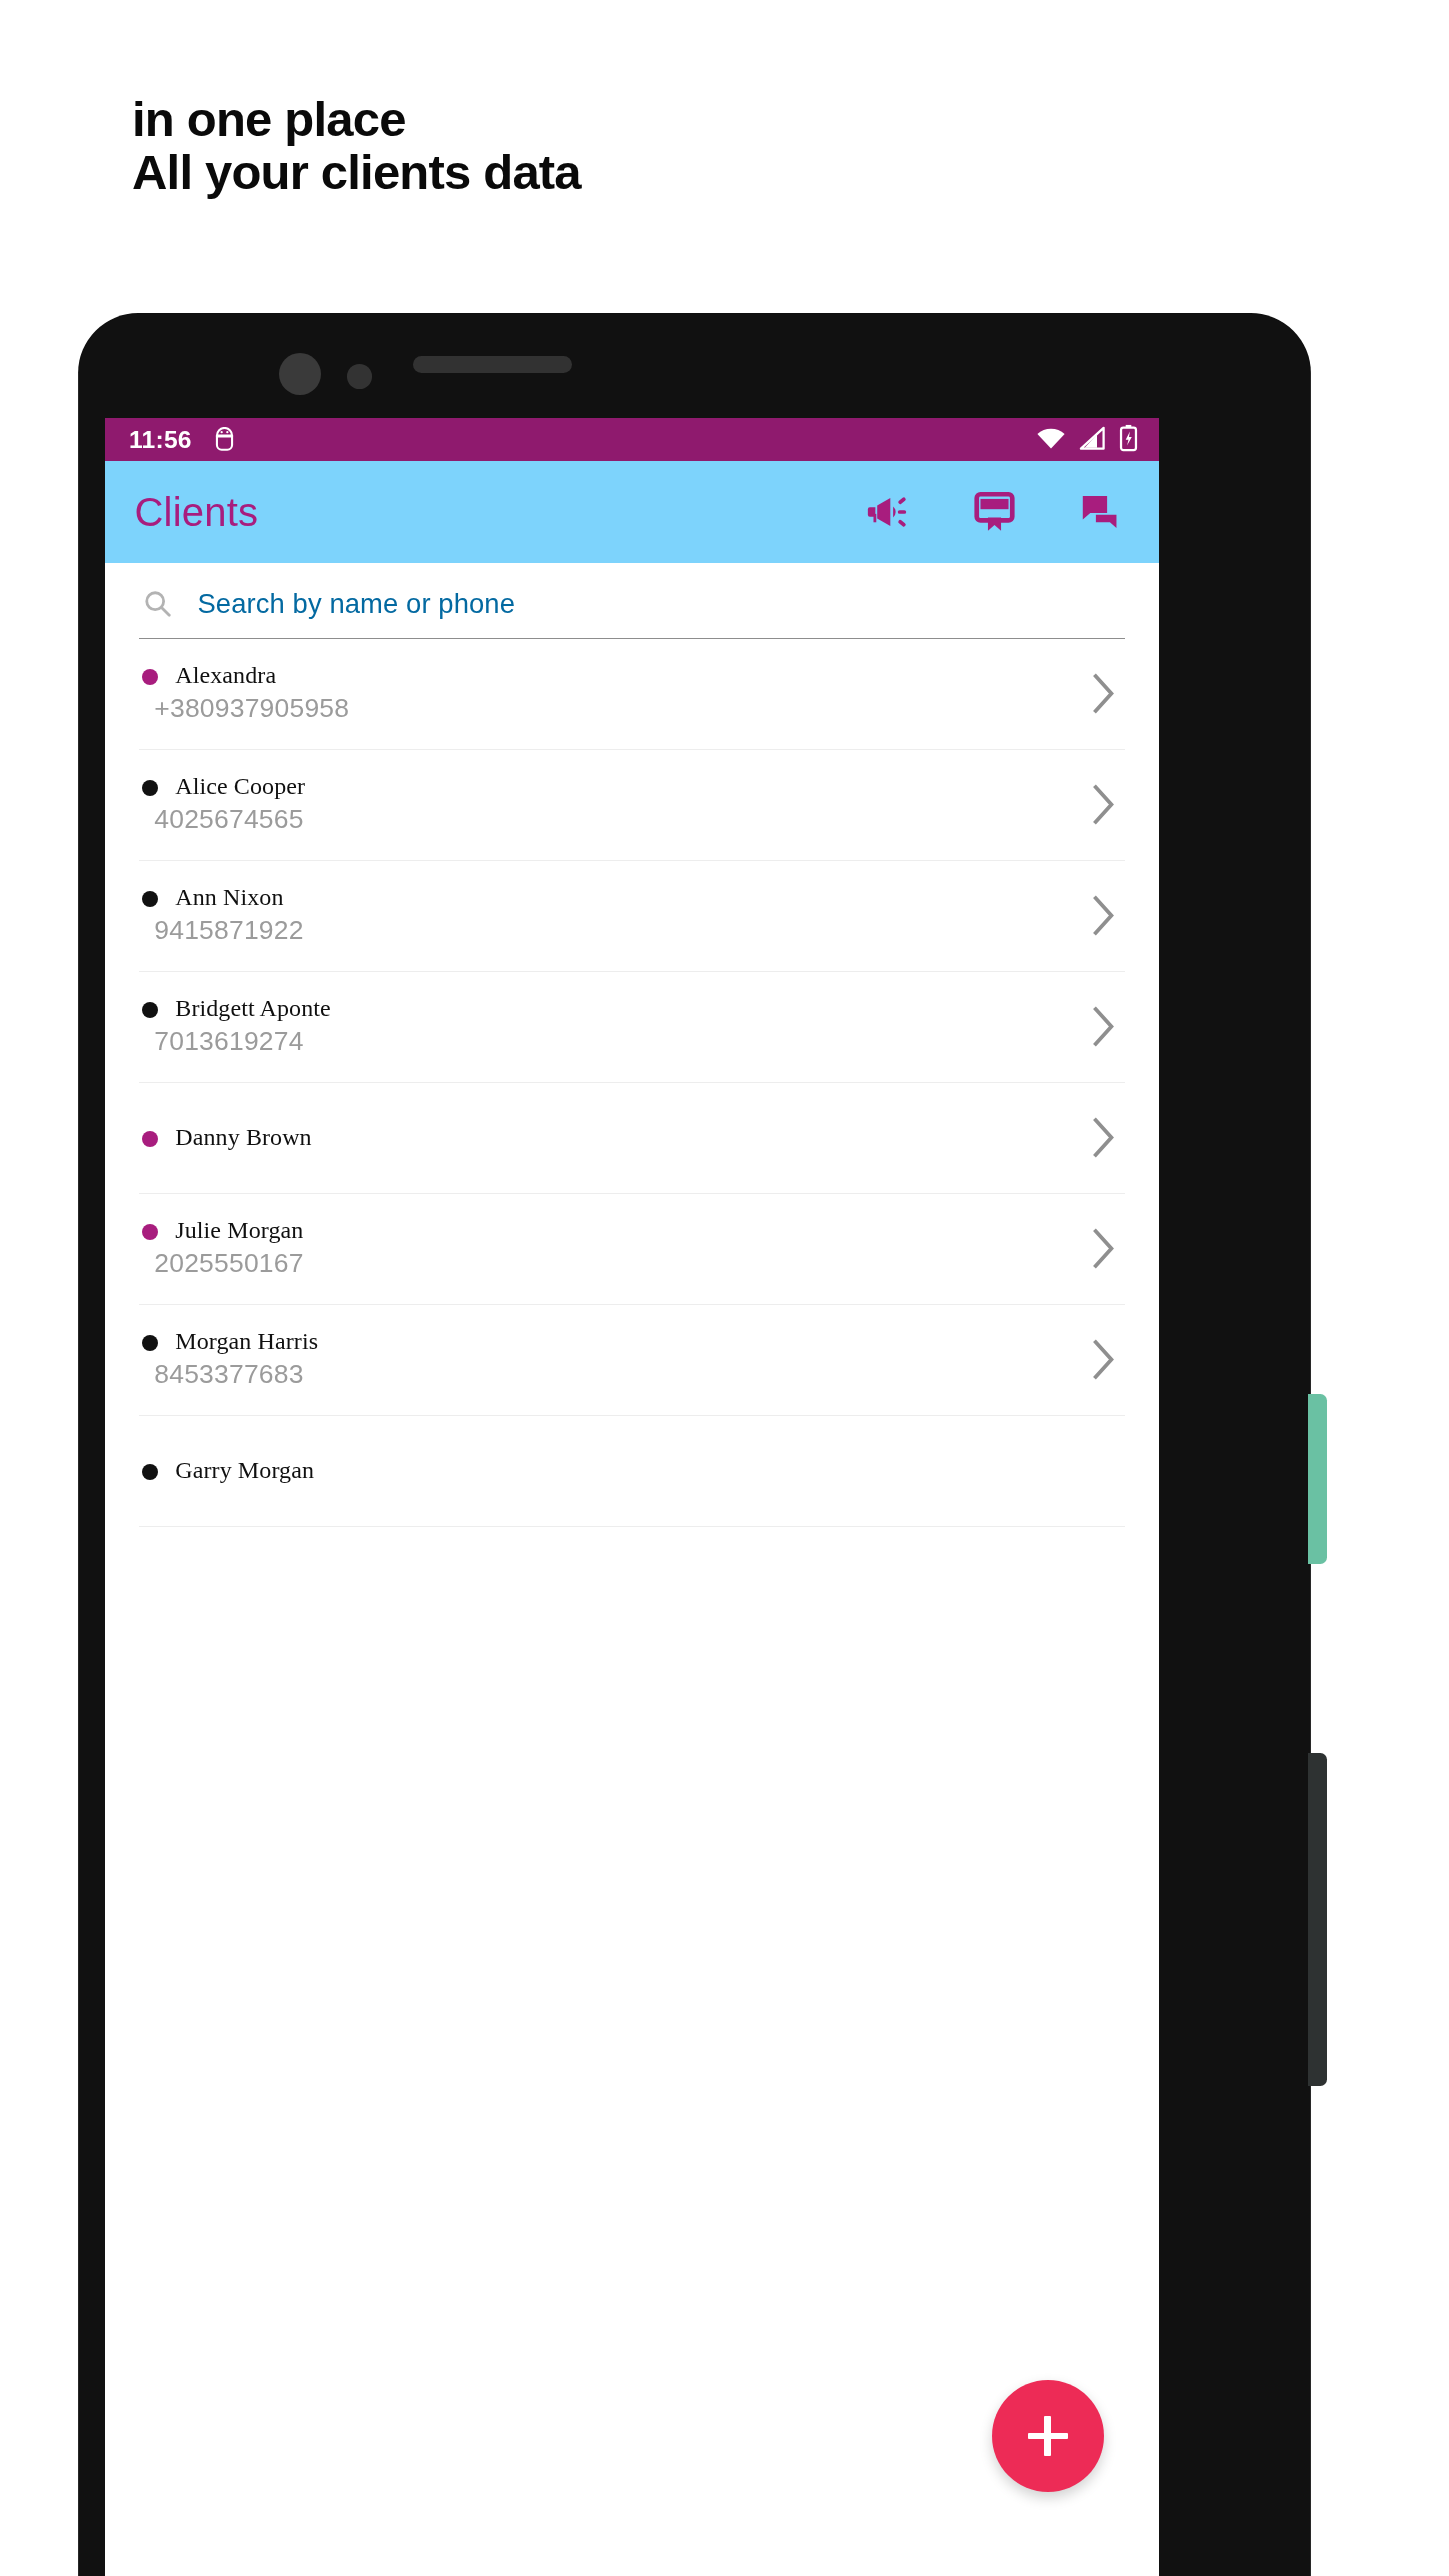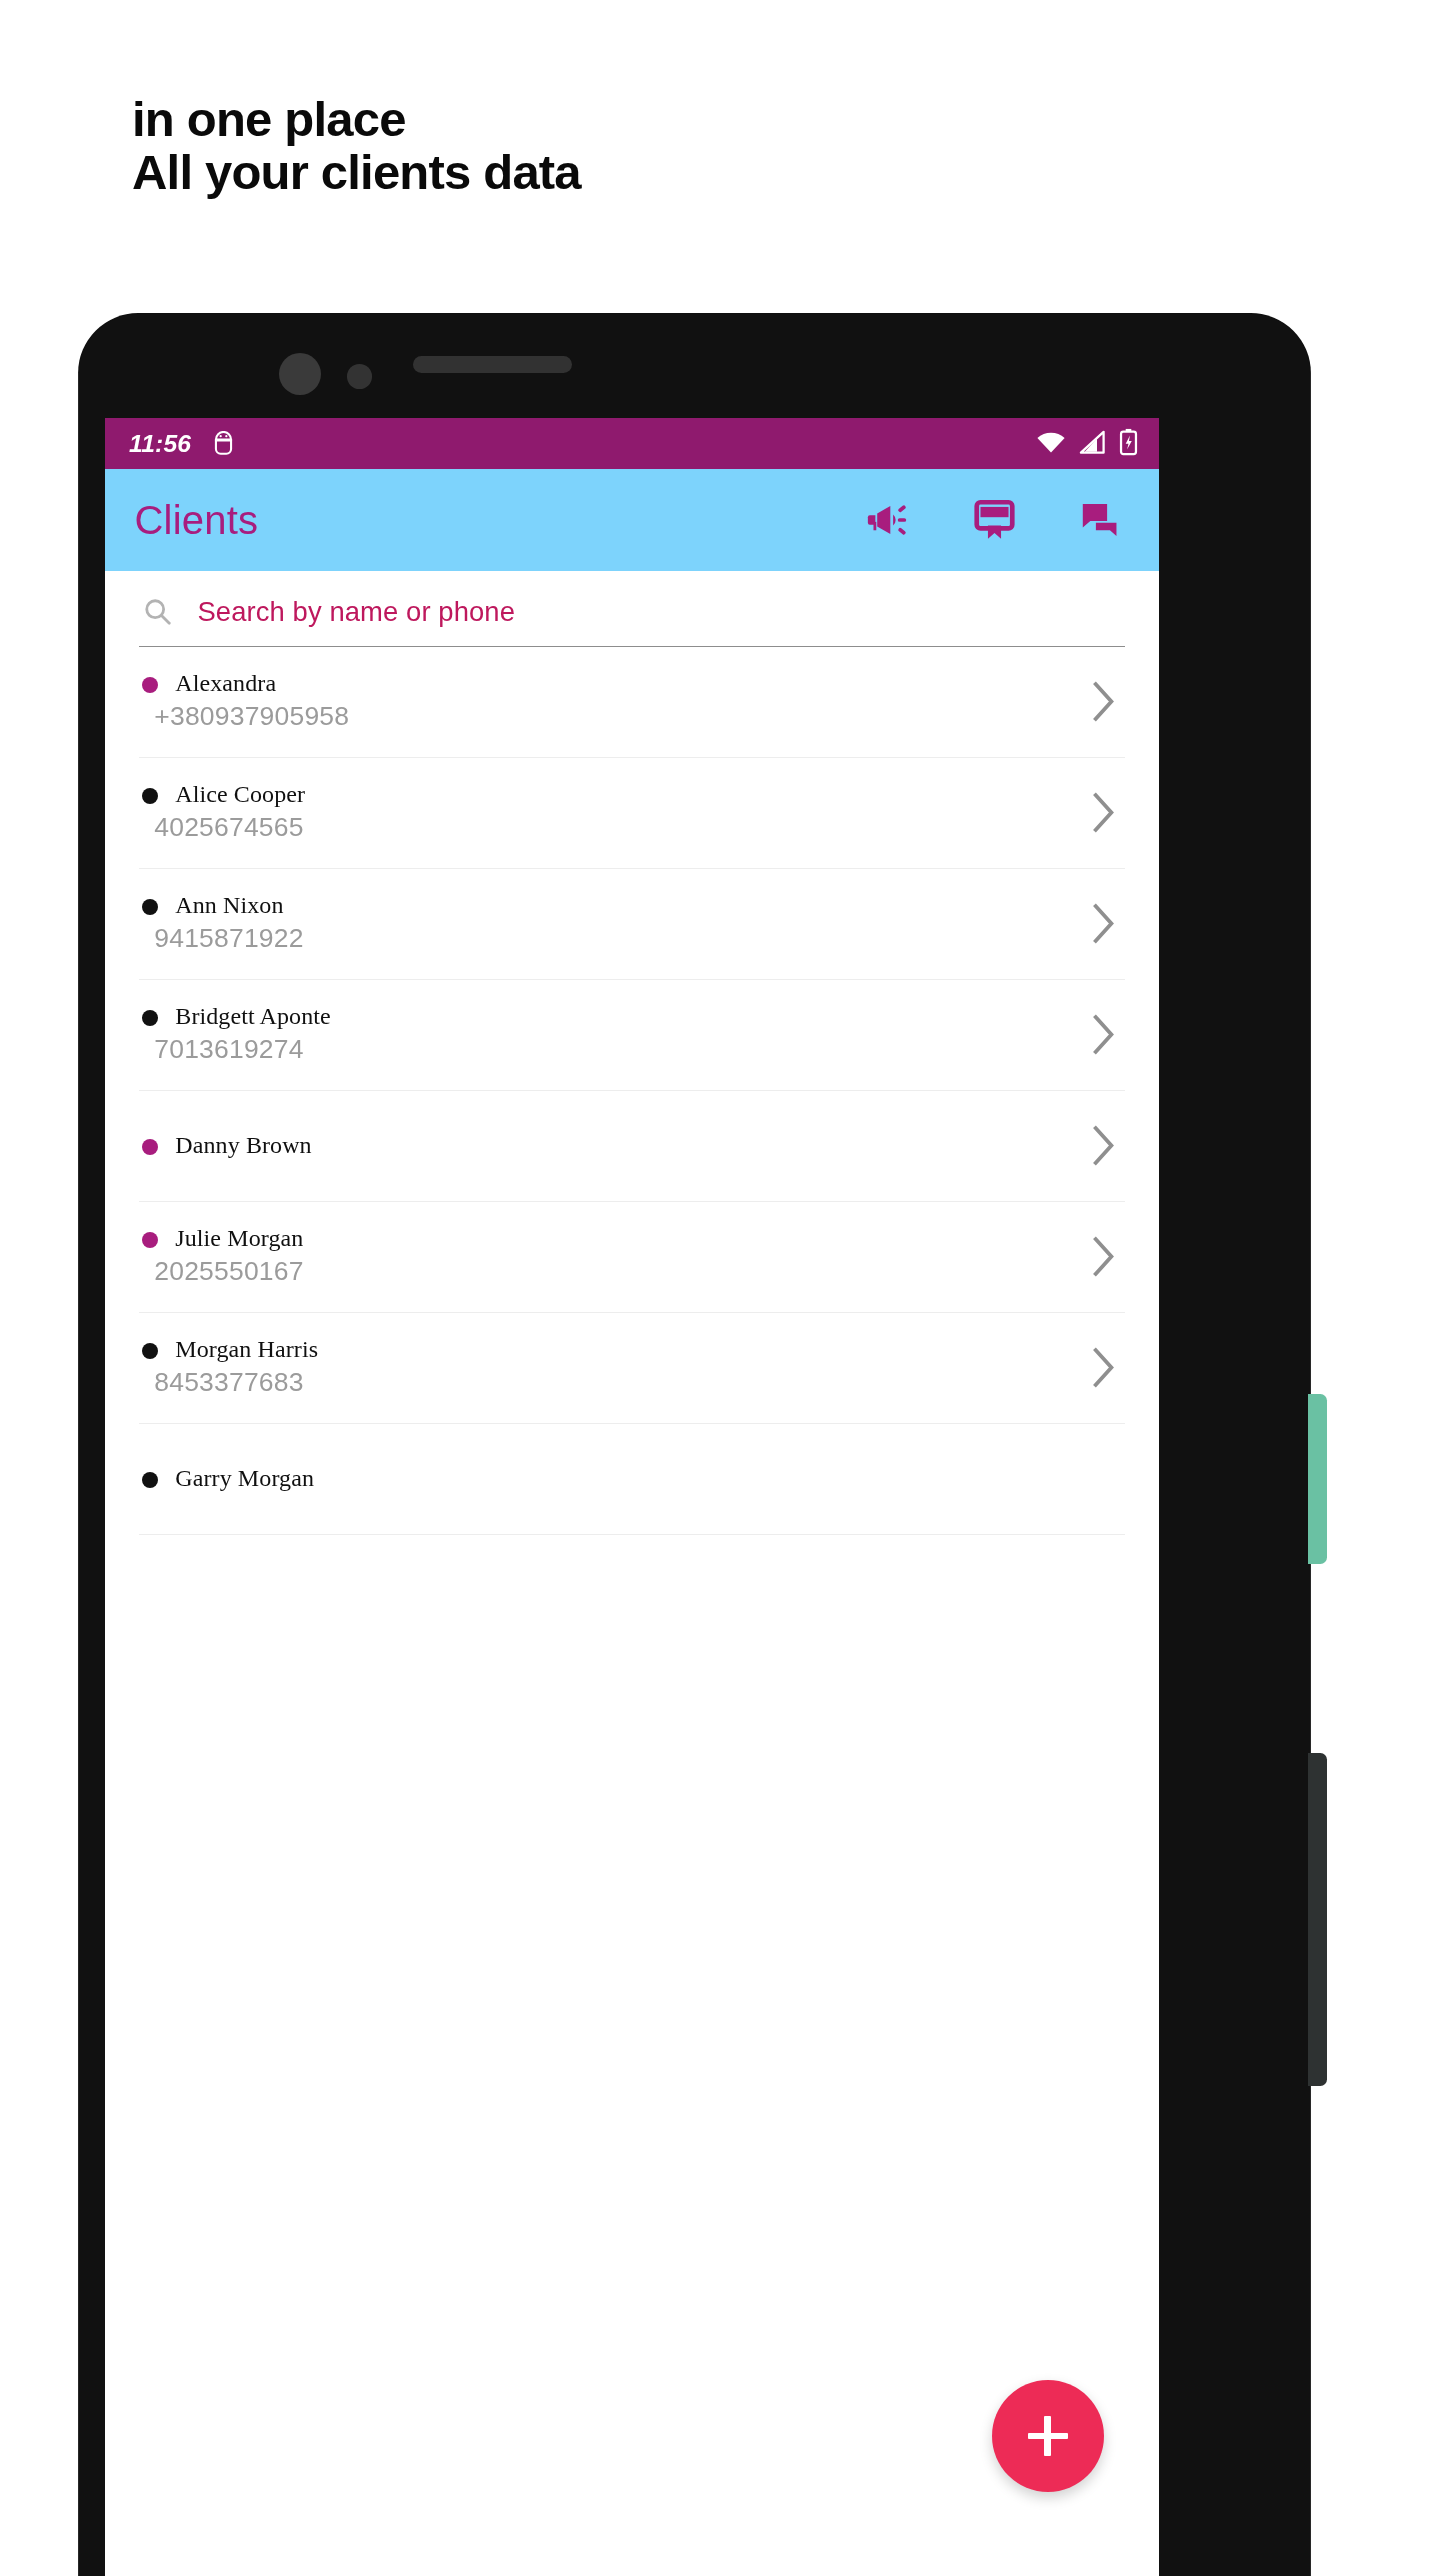--- a/index.html
+++ b/index.html
@@ -99,27 +99,26 @@
     top: 104px;
     width: 1054px;
     height: 2165px;
     background: #ffffff;
     overflow: hidden;
   }
 
   
   .status-bar {
     position: relative;
-    height: 51px;
+    height: 43px;
     background: #8f1a6e;
     display: flex;
     align-items: center;
     padding: 0 21px 0 24.6px;
     color: #ffffff;
-    font-style: italic;
   }
   .status-time {
     font-size: 24.6px;
     font-weight: bold;
     letter-spacing: 0.2px;
   }
   .status-left-icon {
     margin-left: 21px;
     display: flex;
     align-items: center;
@@ -158,21 +157,21 @@
     margin: 7.6px 34px 0 34px;
     height: 68px;
     display: flex;
     align-items: center;
     border-bottom: 1.9px solid #8d8d8d;
   }
   .search-icon { width: 38px; display: flex; align-items: center; justify-content: center; }
   .search-placeholder {
     margin-left: 21px;
     font-size: 27.4px;
-    color: #be185d;
+    color: #0369a1;
     letter-spacing: 0.1px;
   }
 
   
   .client-list {
     margin: 0 34px;
   }
   .client-row {
     position: relative;
     height: 111px;

